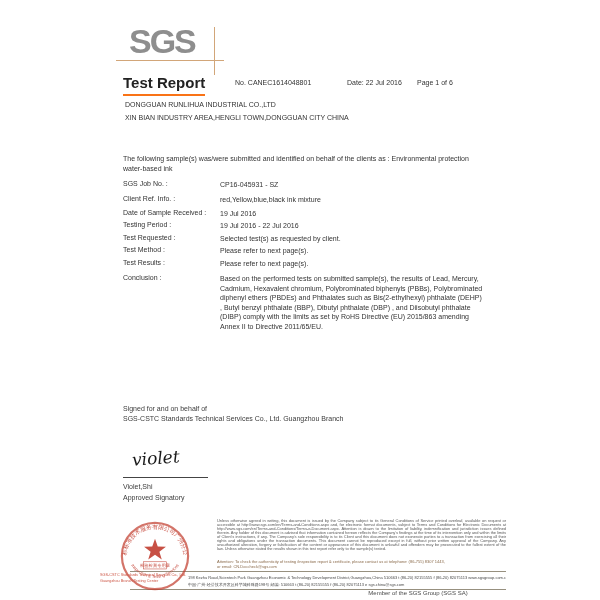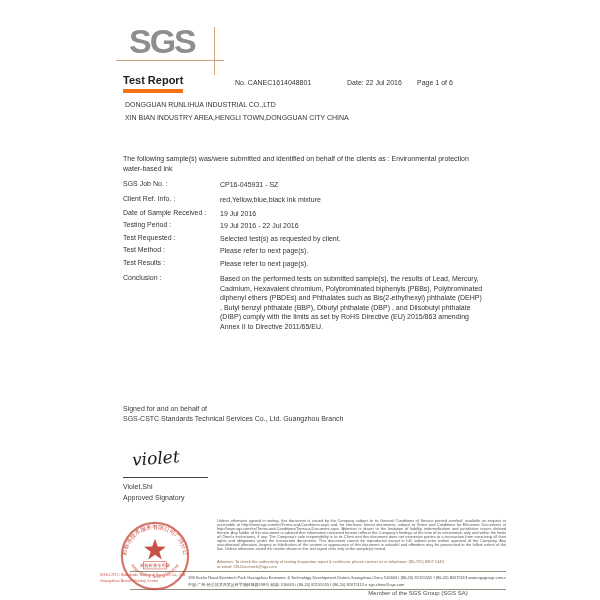--- a/index.html
+++ b/index.html
@@ -11,22 +11,22 @@
 
   
   .logo{
     left:129px;top:24px;font-weight:bold;font-size:34px;letter-spacing:-2px;
     color:#8e8e8e;transform:scale(1,.95);transform-origin:top left;
   }
   .crop-h{left:116px;top:60px;width:108px;height:1px;background:#d2a679;}
   .crop-v{left:214px;top:27px;width:1px;height:48px;background:#d2a679;}
 
   .title{
-    left:123px;top:74px;font-size:11px;font-weight:bold;color:#222;
-    border-bottom:4px solid #f97316;padding-bottom:3px;
+    left:123px;top:74px;font-size:15px;font-weight:bold;color:#222;
+    border-bottom:2px solid #f97316;padding-bottom:3px;
   }
   .hmeta{top:79px;font-size:7px;color:#333;}
 
   .client-line{left:125px;font-size:7px;color:#333;}
 
   .sample-desc{left:123px;top:154px;width:366px;font-size:7px;line-height:9.5px;color:#333;}
 
   .row{position:absolute;left:123px;width:365px;display:flex;font-size:7px;color:#333;}
   .lbl{width:97px;flex:none;}
   .val{flex:1;line-height:9.5px;}

